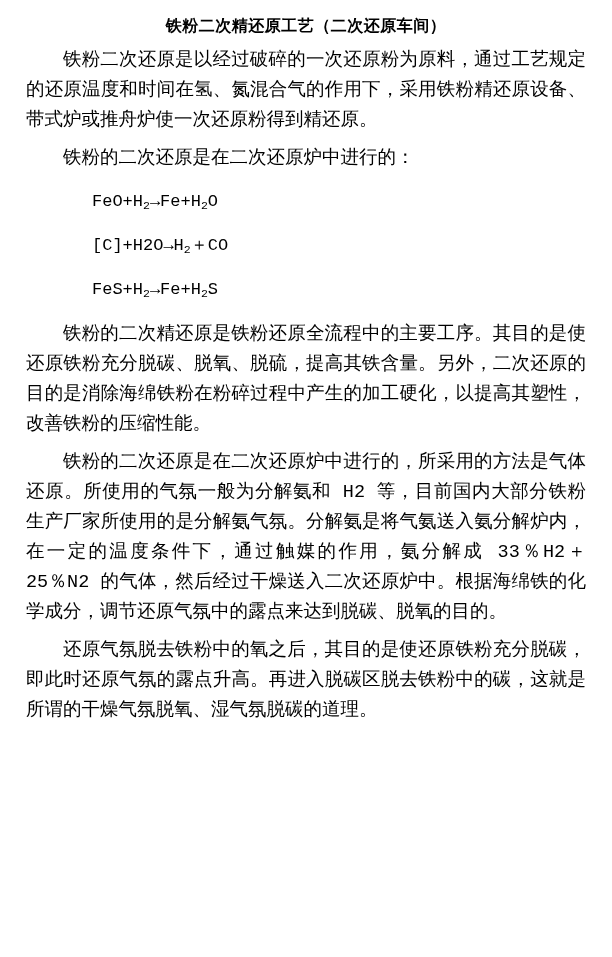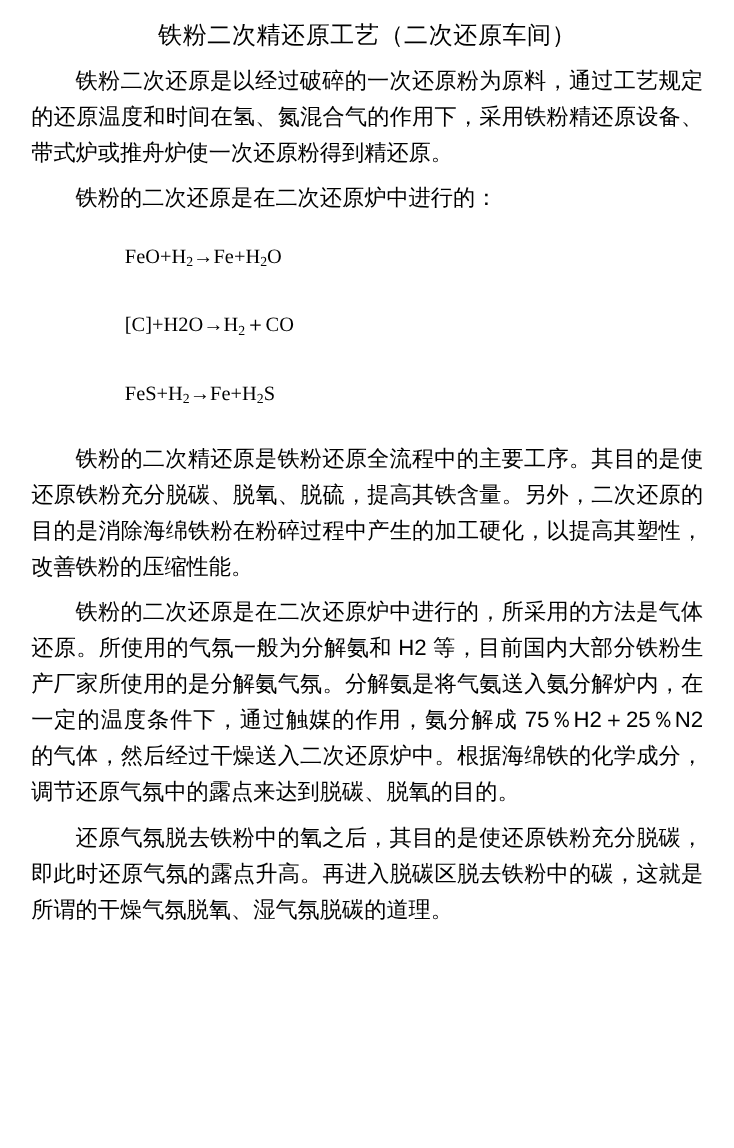--- a/index.html
+++ b/index.html
@@ -16,49 +16,49 @@
   }
   .page {
     width: 612px;
     height: 957px;
     box-sizing: border-box;
     padding: 14px 26px 0 26px;
     position: relative;
   }
   .doc-title {
     text-align: center;
-    font-size: 20px;
-    font-weight: normal;
+    font-size: 16px;
+    font-weight: bold;
     letter-spacing: 0.5px;
     line-height: 1.5;
     margin: 0 0 8px 0;
     font-family: "DejaVu Serif", "Liberation Serif", serif;
   }
   .para {
     font-size: 18.5px;
     line-height: 30px;
     text-align: justify;
     text-justify: inter-ideograph;
     margin: 0 0 2px 0;
     text-indent: 2em;
     letter-spacing: 0px;
-    font-family: Liberation Sans, sans-serif;
+    font-family: Liberation Mono, monospace;
   }
   .eq-list {
     margin: 10px 0 8px 0;
     padding: 0;
     list-style: none;
   }
   .eq {
     font-size: 17px;
     line-height: 36px;
-    margin: 16px;
+    margin: 4px;
     padding-left: 62px;
     white-space: nowrap;
-    font-family: Liberation Serif, serif;
+    font-family: Liberation Mono, monospace;
   }
   .eq sub {
     font-size: 11.5px;
     vertical-align: -0.25em;
   }
   .spacer-sm { height: 6px; }
 </style>
 </head>
 <body>
 
@@ -75,19 +75,19 @@
   <ul class="eq-list">
     <li class="eq">FeO+H<sub>2</sub>→Fe+H<sub>2</sub>O</li>
     <li class="eq">[C]+H2O→H<sub>2</sub>＋CO</li>
     <li class="eq">FeS+H<sub>2</sub>→Fe+H<sub>2</sub>S</li>
   </ul>
 
   <p class="para">铁粉的二次精还原是铁粉还原全流程中的主要工序。其目的是使还原铁粉充分脱碳、脱氧、脱硫，提高其铁含量。另外，二次还原的目的是消除海绵铁粉在粉碎过程中产生的加工硬化，以提高其塑性，改善铁粉的压缩性能。</p>
 
   <div class="spacer-sm"></div>
 
-  <p class="para">铁粉的二次还原是在二次还原炉中进行的，所采用的方法是气体还原。所使用的气氛一般为分解氨和 H2 等，目前国内大部分铁粉生产厂家所使用的是分解氨气氛。分解氨是将气氨送入氨分解炉内，在一定的温度条件下，通过触媒的作用，氨分解成 75％H2＋25％N2 的气体，然后经过干燥送入二次还原炉中。根据海绵铁的化学成分，调节还原气氛中的露点来达到脱碳、脱氧的目的。</p>
+  <p class="para">铁粉的二次还原是在二次还原炉中进行的，所采用的方法是气体还原。所使用的气氛一般为分解氨和 H2 等，目前国内大部分铁粉生产厂家所使用的是分解氨气氛。分解氨是将气氨送入氨分解炉内，在一定的温度条件下，通过触媒的作用，氨分解成 33％H2＋25％N2 的气体，然后经过干燥送入二次还原炉中。根据海绵铁的化学成分，调节还原气氛中的露点来达到脱碳、脱氧的目的。</p>
 
   <div class="spacer-sm"></div>
 
   <p class="para">还原气氛脱去铁粉中的氧之后，其目的是使还原铁粉充分脱碳，即此时还原气氛的露点升高。再进入脱碳区脱去铁粉中的碳，这就是所谓的干燥气氛脱氧、湿气氛脱碳的道理。</p>
 
 </div>
 
 </body></html>

